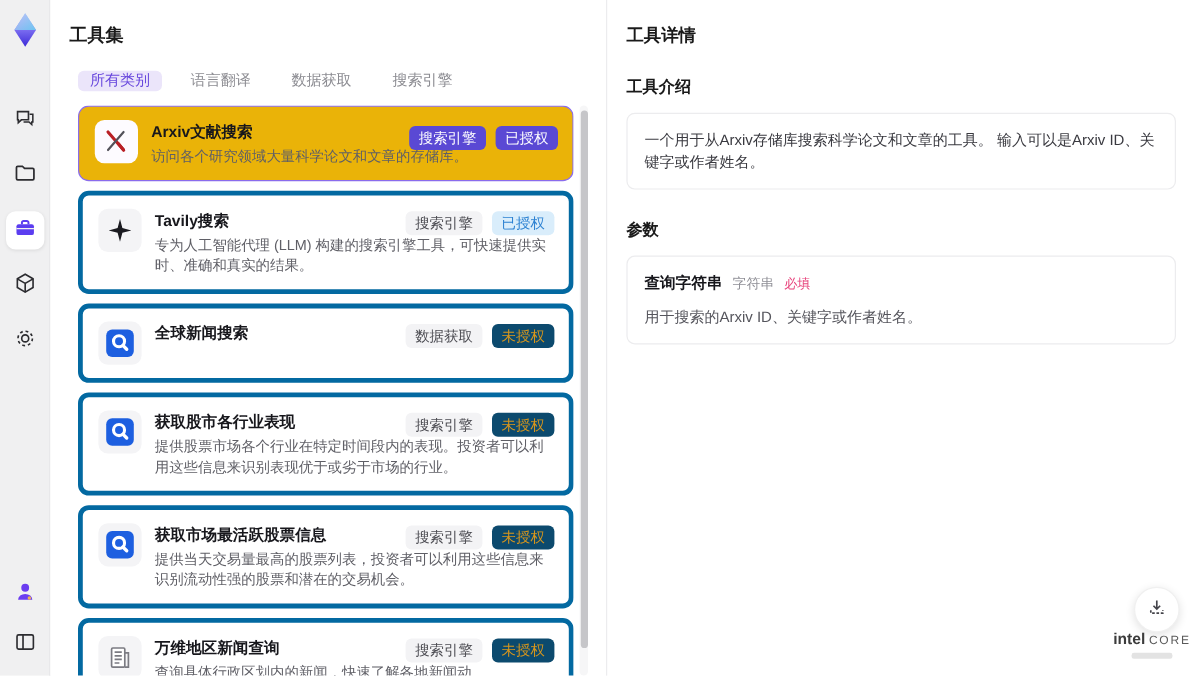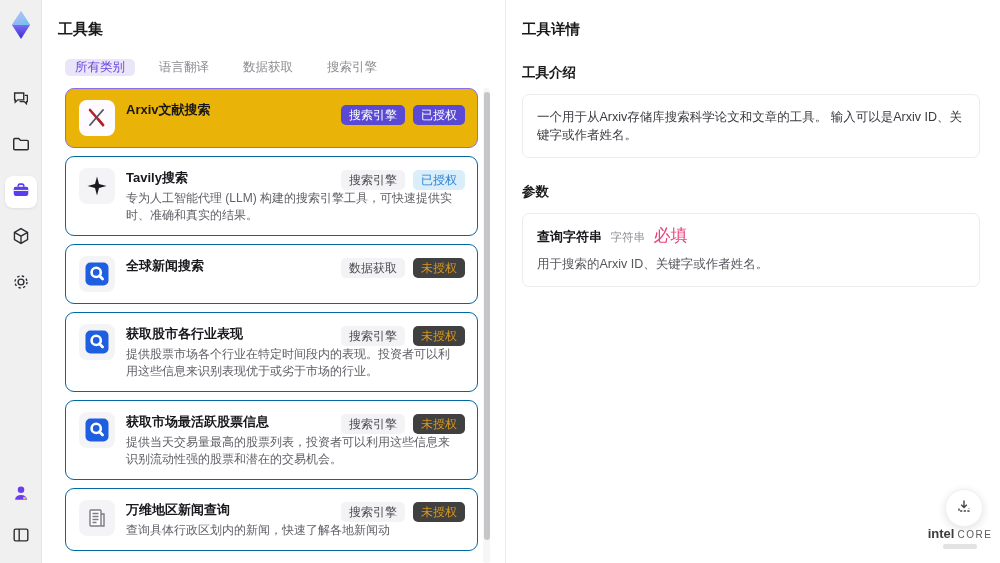--- a/index.html
+++ b/index.html
@@ -20,51 +20,51 @@
     align-items:center; gap:10px; }
 
   
   .list-panel { position:absolute; left:42px; top:0; width:463px; height:563px; background:#fff; }
   .page-title { font-size:15px; font-weight:bold; padding:20px 0 0 16px; }
   .tabs { display:flex; align-items:center; gap:14px; margin:20px 0 10px 23px; }
   .tab { font-size:12.5px; color:#8c8c92; padding:0 10px; border-radius:5px; cursor:pointer; white-space:nowrap; }
   .tab.active { background:#ebe5fa; color:#6847dd; }
   .tool-list { position:absolute; left:23px; top:88px; width:413px; height:475px; overflow:hidden; }
   .tool-card { position:relative; display:flex; gap:11px; background:#fff;
-    border:1px solid #0369a1; border-radius:9px; padding:11px 13px; margin-bottom:8px; cursor:pointer; }
+    border:4px solid #0369a1; border-radius:9px; padding:11px 13px; margin-bottom:8px; cursor:pointer; }
   .tool-card.selected { border:1.5px solid #8a6cec; background:#eab308; }
   .tool-icon { flex:0 0 36px; width:36px; height:36px; border-radius:8px; background:#f4f4f6;
     display:flex; align-items:center; justify-content:center; overflow:hidden; }
   .tool-card.selected .tool-icon { background:#fdfbff; }
   .tool-icon svg { width:26px; height:26px; }
   .tool-body { flex:1; min-width:0; padding-top:1px; }
   .tool-name { font-size:13px; font-weight:bold; color:#17171c; line-height:18px; }
   .tool-desc { font-size:12px; color:#5f5f66; line-height:17px; margin-top:3px; max-width:328px; }
   .badges { position:absolute; top:13px; right:12px; display:flex; gap:8px; white-space:nowrap; }
   .tool-card.selected .badges { top:16px; }
   .badge { font-size:12px; line-height:20px; padding:0 8px; border-radius:5px; }
   .badge.cat { background:#f3f3f5; color:#4c4c52; }
   .badge.auth { background:#d9edfb; color:#2d82d2; }
-  .badge.unauth { background:#404040; color:#d8961c; }
+  .badge.unauth { background:#0c4a6e; color:#d8961c; }
   .tool-card.selected .badge { background:#5a49d4; color:#fff; }
 
   
   .scrollbar { position:absolute; left:441px; top:0; width:7px; height:475px; background:#f6f6f7; border-radius:4px; }
   .scroll-thumb { position:absolute; left:0.5px; top:4px; width:6px; height:448px; background:#c6c6c9; border-radius:3px; }
 
   
   .details-panel { position:absolute; left:505px; top:0; width:495px; height:563px;
     background:#fff; border-left:1px solid #ececee; padding:20px 20px 15px 16px; }
   .details-title { font-size:14.5px; font-weight:bold; }
   .section-heading { font-size:13.5px; font-weight:bold; margin-top:25px; }
   .info-box { border:1px solid #ececee; border-radius:7px; background:#fff;
     padding:13px 14px; margin-top:12px; font-size:12.5px; color:#3a3a40; line-height:18px; }
   .param-name { font-size:13px; font-weight:bold; color:#17171c; }
   .param-type { font-size:11.5px; color:#8f8f96; margin-left:5px; }
-  .param-required { font-size:17px; color:#e8437c; margin-left:5px; }
+  .param-required { font-size:11px; color:#e8437c; margin-left:5px; }
   .param-desc { font-size:12.5px; color:#55555c; margin-top:9px; }
 
   
   .fab { position:absolute; left:945px; top:489px; width:38px; height:38px; border-radius:50%;
     background:#fff; box-shadow:0 2px 8px rgba(0,0,0,.12); border:1px solid #f0f0f0;
     display:flex; align-items:center; justify-content:center; cursor:pointer; }
   .intel-logo { position:absolute; left:925px; top:524px; width:70px; text-align:center; }
   .intel-word { font-size:13px; font-weight:bold; color:#3c3c3c; letter-spacing:0; }
   .core-word { font-size:10px; color:#5a5a5a; letter-spacing:1.5px; margin-left:3px; }
   .intel-sub { margin:2px auto 0; width:34px; height:5px; background:#e3e3e3; border-radius:2px; }
@@ -151,20 +151,21 @@
       <div class="tool-card selected">
         <div class="tool-icon">
           <svg viewBox="0 0 26 26">
             <path d="M6 5 L19 20" stroke="#b92025" stroke-width="2.6" stroke-linecap="round" fill="none"></path>
             <path d="M19 5 L6 20" stroke="#53525a" stroke-width="1.8" stroke-linecap="round" fill="none"></path>
             <path d="M14.5 14.5 L19 20" stroke="#b92025" stroke-width="2.6" stroke-linecap="round" fill="none"></path>
           </svg>
         </div>
         <div class="tool-body">
           <div class="tool-name">Arxiv文献搜索</div>
+          <div class="tool-desc">访问各个研究领域大量科学论文和文章的存储库。</div>
         </div>
         <div class="badges">
           <span class="badge cat">搜索引擎</span>
           <span class="badge auth">已授权</span>
         </div>
       </div>
       <div class="tool-card">
         <div class="tool-icon">
           <svg viewBox="0 0 26 26">
             <path d="M13 3.5 L15 11 L22.5 13 L15 15 L13 22.5 L11 15 L3.5 13 L11 11 Z" fill="#1b1b20"></path>

